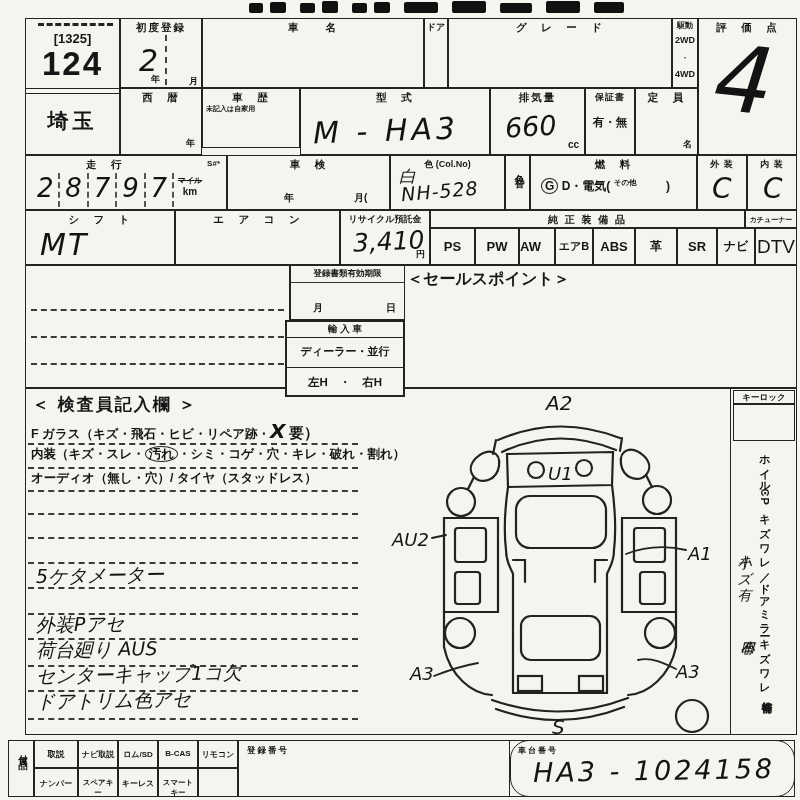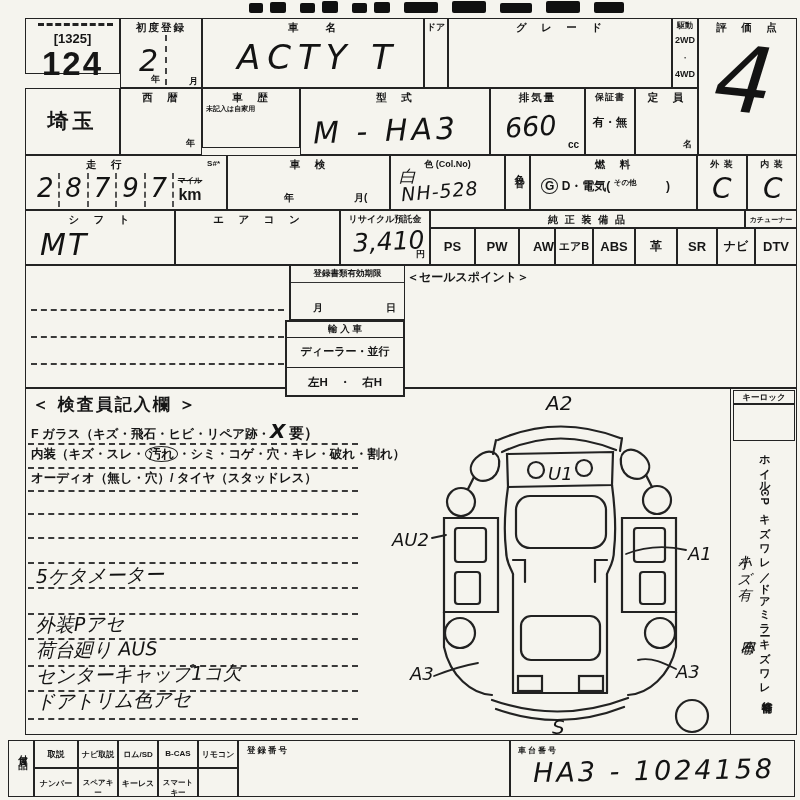--- a/index.html
+++ b/index.html
@@ -28,37 +28,36 @@
     <div class="mark" style="left:322px;top:1px;width:16px;height:12px;"></div>
     <div class="mark" style="left:352px;top:3px;width:15px;height:10px;"></div>
     <div class="mark" style="left:374px;top:2px;width:16px;height:11px;"></div>
     <div class="mark" style="left:404px;top:2px;width:34px;height:11px;"></div>
     <div class="mark" style="left:452px;top:1px;width:34px;height:12px;"></div>
     <div class="mark" style="left:500px;top:3px;width:32px;height:10px;"></div>
     <div class="mark" style="left:546px;top:1px;width:34px;height:12px;"></div>
     <div class="mark" style="left:594px;top:2px;width:30px;height:11px;"></div>
   </div>
 
-  <div class="cell" style="left:25px;top:18px;width:95px;height:56px;">
+  <div class="cell" style="left:25px;top:18px;width:95px;height:76px;">
     <div class="abs" style="left:12px;top:4px;width:75px;border-top:3px dashed #222;"></div>
     <div class="abs" style="left:0;right:0;top:12px;text-align:center;font-size:13px;font-weight:600;">[1325]</div>
     <div class="abs" style="left:0;right:0;top:26px;text-align:center;font-size:33px;font-weight:700;letter-spacing:2px;">124</div>
   </div>
 
   <div class="cell" style="left:120px;top:18px;width:82px;height:70px;">
     <div class="lbl lblc">初度登録</div>
     <div class="abs" style="left:44px;top:16px;height:50px;border-left:2px dashed #444;"></div>
     <div class="hw abs" style="left:18px;top:24px;font-size:30px;">2</div>
     <div class="abs" style="left:30px;top:54px;font-size:9px;font-weight:700;">年</div>
     <div class="abs" style="left:68px;top:56px;font-size:9px;font-weight:700;">月</div>
   </div>
 
   <div class="cell" style="left:202px;top:18px;width:222px;height:70px;">
     <div class="lbl lblc">車　　名</div>
-    <div class="hw abs" style="left:34px;top:18px;font-size:34px;letter-spacing:7px;">ACTY T</div>
   </div>
 
   <div class="cell" style="left:424px;top:18px;width:24px;height:70px;">
     <div class="abs" style="left:0;right:0;top:2px;text-align:center;font-size:9px;font-weight:700;">ドア</div>
   </div>
 
   <div class="cell" style="left:448px;top:18px;width:224px;height:70px;">
     <div class="lbl lblc">グ　レ　ー　ド</div>
   </div>
 
@@ -114,21 +113,21 @@
     <div class="abs" style="right:6px;top:3px;font-size:8px;font-weight:700;">S#*</div>
     <div class="abs" style="left:6px;top:17px;width:140px;height:34px;display:flex;">
       <div class="hw" style="width:28px;text-align:center;font-size:26px;border-right:2px dashed #555;">2</div>
       <div class="hw" style="width:28px;text-align:center;font-size:26px;border-right:2px dashed #555;">8</div>
       <div class="hw" style="width:28px;text-align:center;font-size:26px;border-right:2px dashed #555;">7</div>
       <div class="hw" style="width:28px;text-align:center;font-size:26px;border-right:2px dashed #555;">9</div>
       <div class="hw" style="width:28px;text-align:center;font-size:26px;">7</div>
     </div>
     <div class="abs" style="left:146px;top:17px;width:34px;height:34px;border-left:2px dashed #555;text-align:center;">
       <div style="font-size:8px;font-weight:700;text-decoration:line-through;margin-top:2px;">マイル</div>
-      <div style="font-size:16px;font-weight:700;">km</div>
+      <div style="font-size:10px;font-weight:700;">km</div>
     </div>
   </div>
 
   <div class="cell" style="left:227px;top:155px;width:163px;height:55px;">
     <div class="lbl lblc">車　検</div>
     <div class="abs" style="left:56px;bottom:4px;font-size:10px;font-weight:700;">年</div>
     <div class="abs" style="left:126px;bottom:4px;font-size:10px;font-weight:700;">月(</div>
   </div>
 
   <div class="cell" style="left:390px;top:155px;width:115px;height:55px;">
@@ -183,40 +182,40 @@
     <div class="abs" style="left:0;right:0;top:4px;text-align:center;font-size:7px;font-weight:700;">カチューナー</div>
   </div>
 
   <div class="abs" style="left:430px;top:228px;width:367px;height:37px;display:flex;">
     <div class="cell" style="position:relative;width:45px;display:flex;align-items:center;justify-content:center;">
         <span style="font-size:13px;font-weight:600;">PS</span>
       </div>
     <div class="cell" style="position:relative;width:44px;display:flex;align-items:center;justify-content:center;">
         <span style="font-size:13px;font-weight:600;">PW</span>
       </div>
-    <div class="cell" style="position:relative;width:36px;display:flex;align-items:center;justify-content:flex-end;">
+    <div class="cell" style="position:relative;width:36px;display:flex;align-items:center;justify-content:flex-start;">
         <span style="font-size:13px;font-weight:600;">AW</span>
       </div>
     <div class="cell" style="position:relative;width:38px;display:flex;align-items:center;justify-content:center;">
         <span style="font-size:11px;font-weight:600;">エアB</span>
       </div>
     <div class="cell" style="position:relative;width:42px;display:flex;align-items:center;justify-content:center;">
         <span style="font-size:13px;font-weight:600;">ABS</span>
       </div>
     <div class="cell" style="position:relative;width:42px;display:flex;align-items:center;justify-content:center;">
         <span style="font-size:12px;font-weight:600;">革</span>
       </div>
     <div class="cell" style="position:relative;width:40px;display:flex;align-items:center;justify-content:center;">
         <span style="font-size:13px;font-weight:600;">SR</span>
       </div>
     <div class="cell" style="position:relative;width:38px;display:flex;align-items:center;justify-content:center;">
         <span style="font-size:12px;font-weight:600;">ナビ</span>
       </div>
     <div class="cell" style="position:relative;width:42px;display:flex;align-items:center;justify-content:center;">
-        <span style="font-size:13px;font-weight:700;">DTV</span>
+        <span style="font-size:19px;font-weight:400;">DTV</span>
       </div>
   </div>
 
   <div class="cell" style="left:25px;top:265px;width:772px;height:123px;"></div>
 
   <div class="cell" style="left:25px;top:265px;width:265px;height:123px;">
     <div class="dash" style="left:5px;top:43px;width:253px;"></div>
     <div class="dash" style="left:5px;top:70px;width:253px;"></div>
     <div class="dash" style="left:5px;top:97px;width:253px;"></div>
   </div>
@@ -226,21 +225,21 @@
     <div class="abs" style="left:22px;bottom:4px;font-size:10px;font-weight:700;">月</div>
     <div class="abs" style="right:8px;bottom:4px;font-size:10px;font-weight:700;">日</div>
   </div>
 
   <div class="cell" style="left:285px;top:320px;width:120px;height:77px;background:#f5f4ee;z-index:5;border-width:2px;">
     <div class="abs" style="left:0;right:0;top:1px;text-align:center;font-size:9.5px;font-weight:700;border-bottom:1.6px solid #232323;padding-bottom:1px;">輸 入 車</div>
     <div class="abs" style="left:0;right:0;top:22px;text-align:center;font-size:11px;font-weight:700;border-bottom:1.6px solid #232323;padding-bottom:8px;">ディーラー・並行</div>
     <div class="abs" style="left:0;right:0;bottom:5px;text-align:center;font-size:11.5px;font-weight:700;">左H　・　右H</div>
   </div>
 
-  <div class="abs" style="left:407px;top:269px;font-size:12px;font-weight:700;">＜セールスポイント＞</div>
+  <div class="abs" style="left:407px;top:269px;font-size:16px;font-weight:700;">＜セールスポイント＞</div>
 
   <div class="cell" style="left:25px;top:388px;width:772px;height:347px;"></div>
   <div class="abs" style="left:730px;top:388px;height:347px;border-left:1.6px solid #232323;"></div>
 
   <div class="abs" style="left:31px;top:419px;font-size:12.5px;font-weight:600;white-space:nowrap;">
     <span>F ガラス（キズ・飛石・ヒビ・リペア跡・</span><span class="hw" style="font-size:20px;font-weight:700;">X</span> <span style="font-size:15px;font-weight:700;">要）</span>
   </div>
 
   <div class="abs" style="left:32px;top:393px;font-size:17px;font-weight:700;letter-spacing:2px;">＜ 検査員記入欄 ＞</div>
   <div class="dash" style="left:28px;top:443px;width:330px;"></div>
@@ -380,18 +379,18 @@
     </div>
   <div class="cell" style="left:158px;top:768px;width:40px;height:29px;">
       <div class="abs" style="left:0;right:0;top:9px;text-align:center;font-size:7.5px;font-weight:700;">スマートキー</div>
     </div>
   <div class="cell" style="left:198px;top:768px;width:40px;height:29px;"></div>
 
   <div class="cell" style="left:238px;top:740px;width:272px;height:57px;">
     <div class="abs" style="left:8px;top:4px;font-size:8.5px;font-weight:700;letter-spacing:2px;">登録番号</div>
   </div>
 
-  <div class="cell" style="left:510px;top:740px;width:285px;height:57px;">
+  <div class="cell" style="left:510px;top:740px;width:285px;height:57px;border-radius:19px;">
     <div class="abs" style="left:7px;top:4px;font-size:8px;font-weight:700;letter-spacing:2px;">車台番号</div>
     <div class="hw abs" style="left:22px;top:14px;font-size:27px;letter-spacing:3px;transform:rotate(-1deg);">HA3 - 1024158</div>
   </div>
 
 </div>
 
 </body></html>

